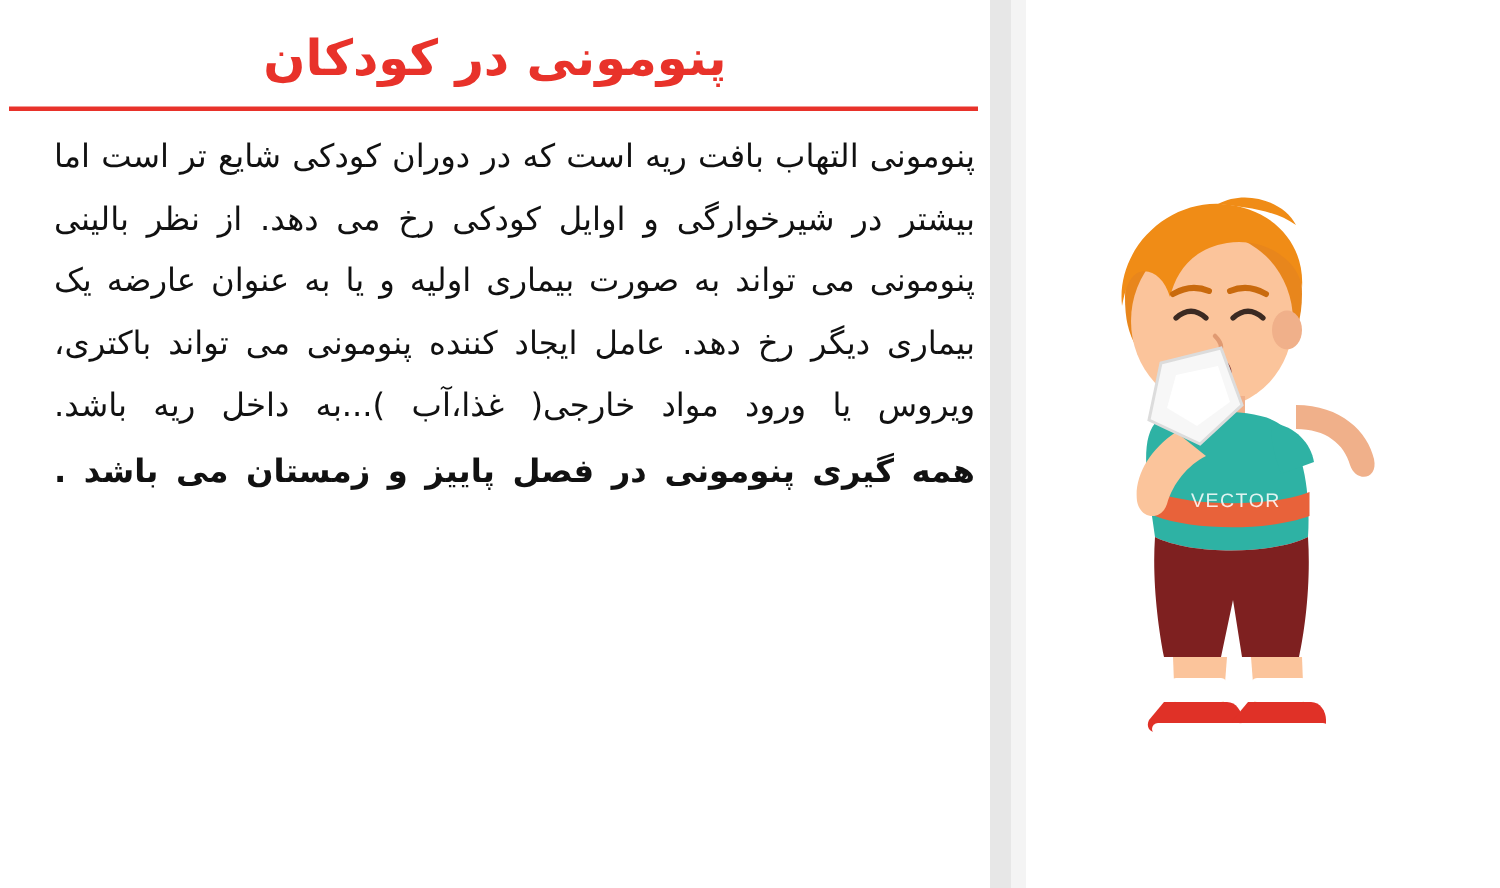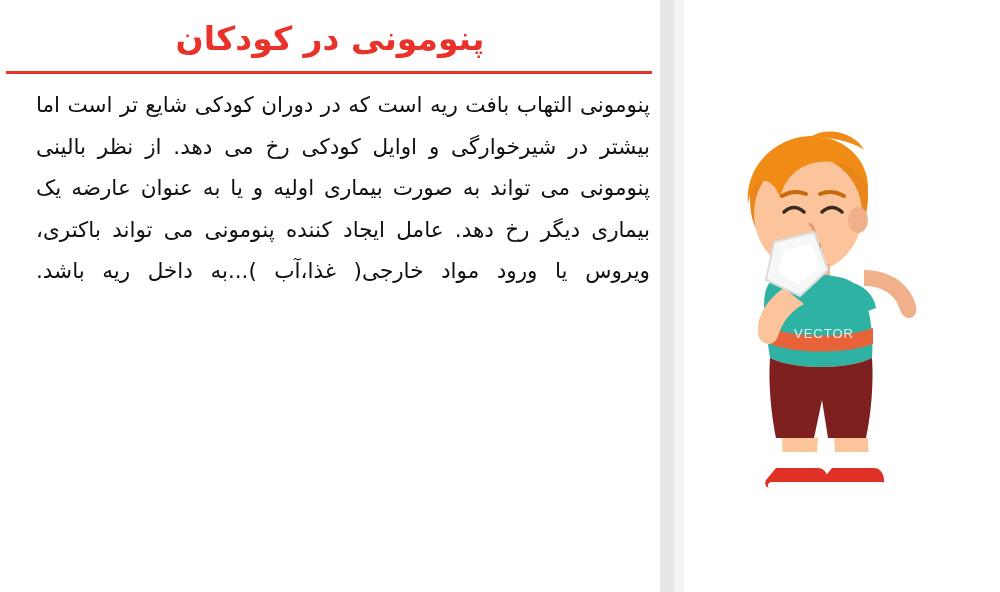--- a/index.html
+++ b/index.html
@@ -125,20 +125,21 @@
 </head>
 <body>
 
 <div class="slide">
 
   <div class="text-panel">
     <h1 class="title">پنومونی در کودکان</h1>
     <div class="title-rule"></div>
     <div class="body-text">
       <p class="lead">پنومونی التهاب بافت ریه است که در دوران کودکی شایع تر است اما بیشتر در شیرخوارگی و اوایل کودکی رخ می دهد. از نظر بالینی پنومونی می تواند به صورت بیماری اولیه و یا به عنوان عارضه یک بیماری دیگر رخ دهد.  عامل ایجاد کننده پنومونی می تواند باکتری، ویروس یا ورود مواد خارجی( غذا،آب )...به داخل ریه باشد.</p>
+      <p>همه گیری پنومونی در فصل پاییز و زمستان می باشد .</p>
     </div>
   </div>
 
   <div class="visual-panel">
     <div class="divider-bar"></div>
     <div class="divider-bar inner"></div>
 
     <div class="illustration">
       <svg viewBox="0 0 276 380" xmlns="http://www.w3.org/2000/svg">
 

